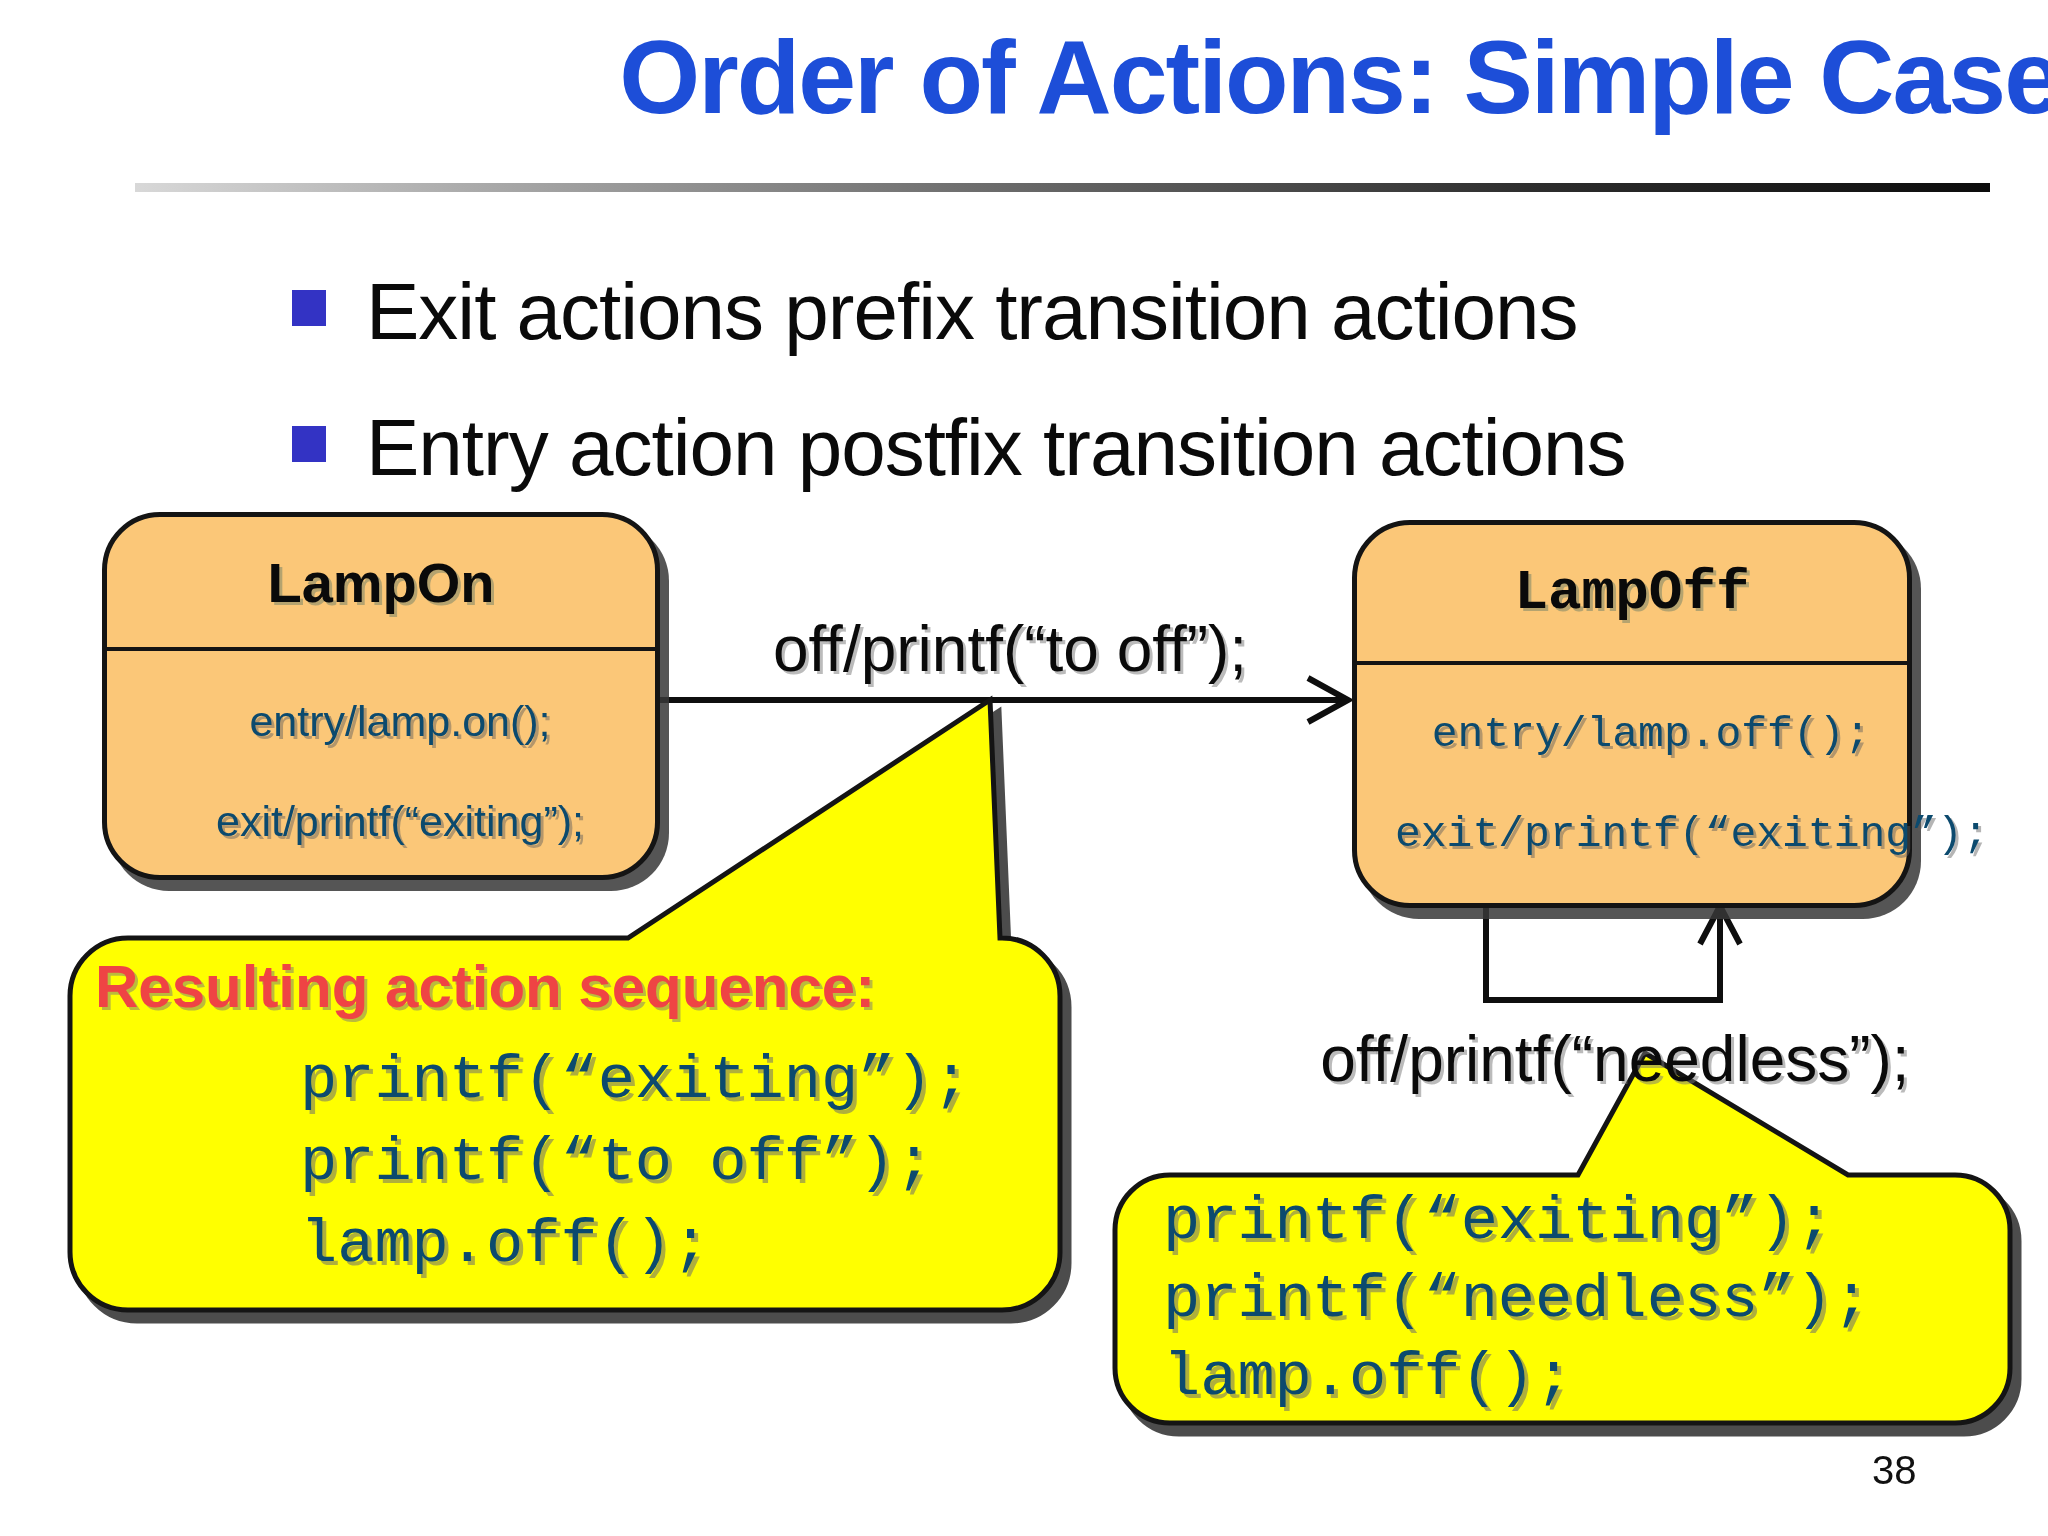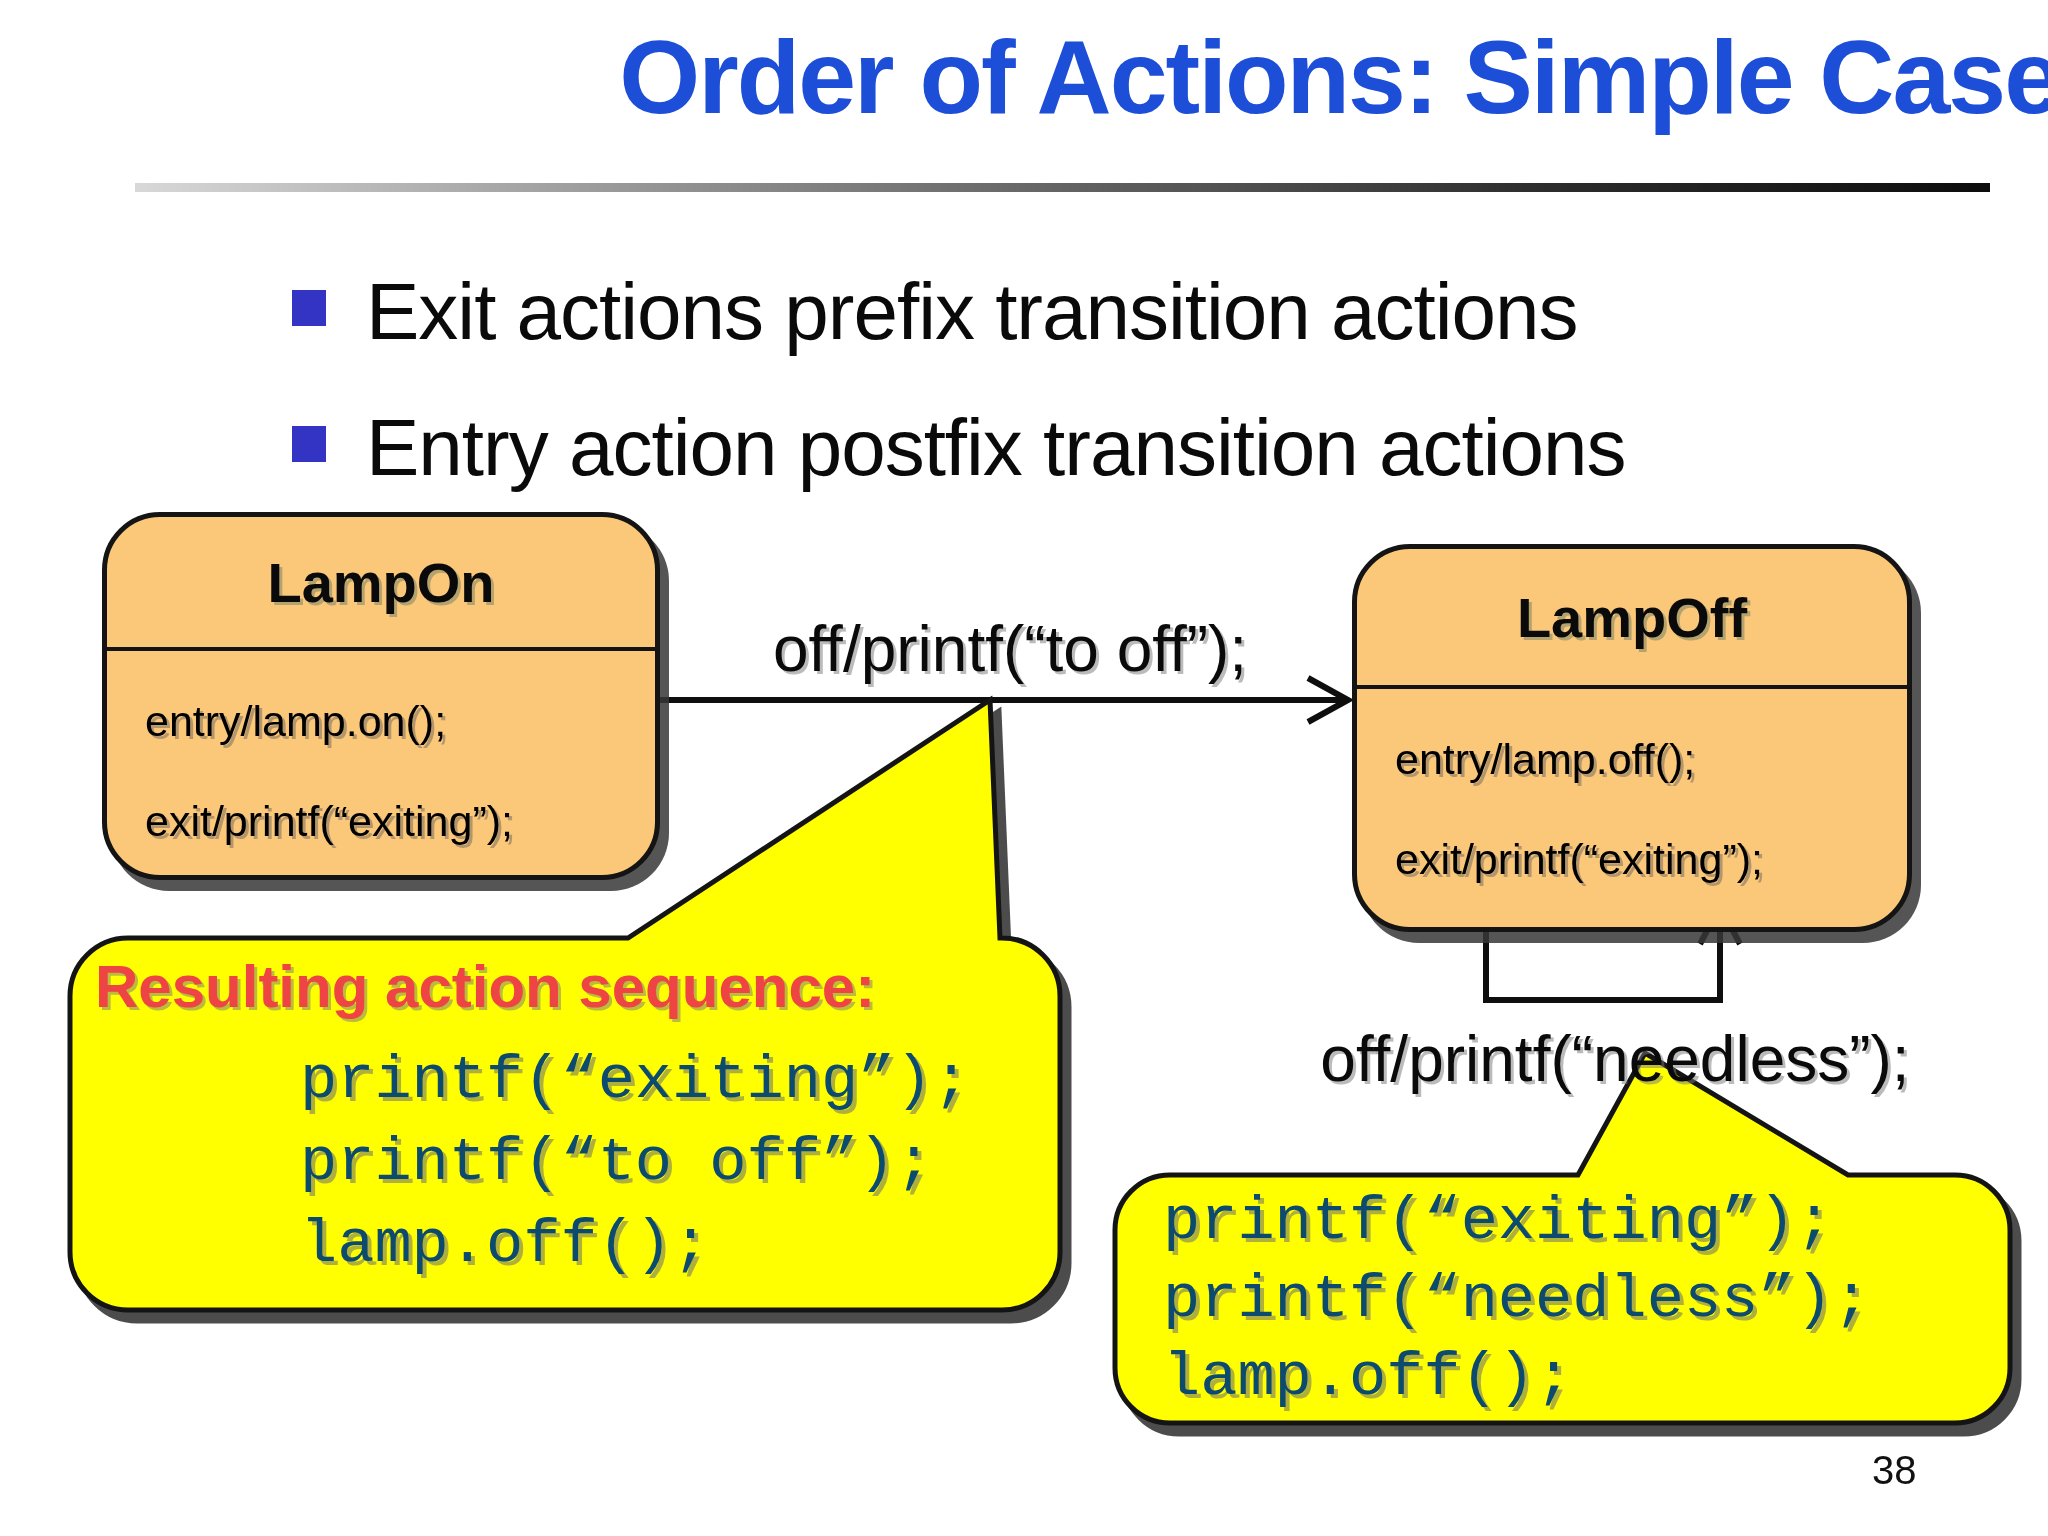--- a/index.html
+++ b/index.html
@@ -34,33 +34,34 @@
   }
   
   .state{
     position:absolute;
     background:#FBC778;
     border:5px solid #141414;border-radius:58px;
     box-shadow:9px 11px 0 rgba(55,55,55,0.85);
     z-index:2;
   }
   .state-lampon{left:102px;top:512px;width:548px;height:358px;}
-  .state-lampoff{left:1352px;top:544px;width:550px;height:378px;}
+  .state-lampoff{left:1352px;top:520px;width:550px;height:378px;font-family:Liberation Mono, monospace;}
   .state-header{
     display:flex;align-items:center;justify-content:center;
     font-size:56px;font-weight:bold;color:#0a0a0a;
     border-bottom:4px solid #141414;
     text-shadow:3px 3px 0 #b5a36f;
   }
   .state-lampon .state-header{height:130px;}
   .state-lampoff .state-header{height:136px;}
   .state-body{padding:20px 0 0 38px;}
   .state-line{
-    font-size:43px;color:#000000;line-height:100px;white-space:nowrap;
+    font-size:43px;color:#0c4a6e;line-height:100px;white-space:nowrap;
     text-shadow:3px 3px 0 rgba(90,90,90,0.45);
+    text-align:center;
   }
   
   .wires{position:absolute;left:0;top:0;z-index:1;}
   .wire{stroke:#0e0e0e;stroke-width:6;fill:none;}
   .bubble{
     fill:#FFFF00;stroke:#141414;stroke-width:5;
     filter:drop-shadow(9px 11px 0 rgba(45,45,45,0.85));
   }
   
   .edge-label{

